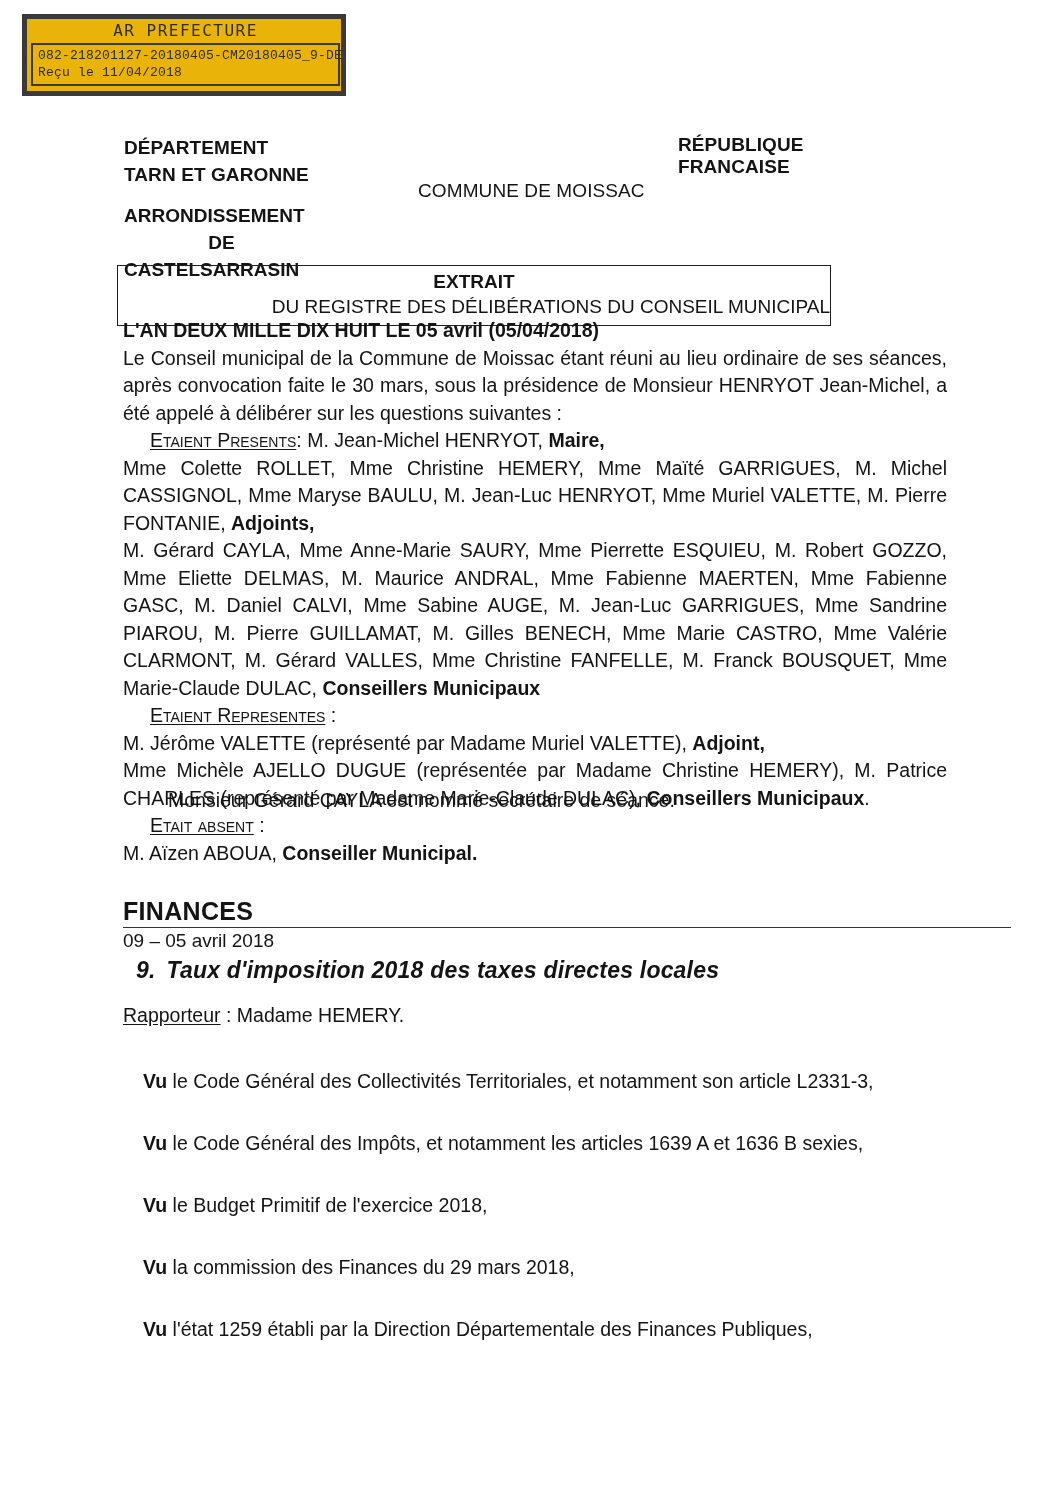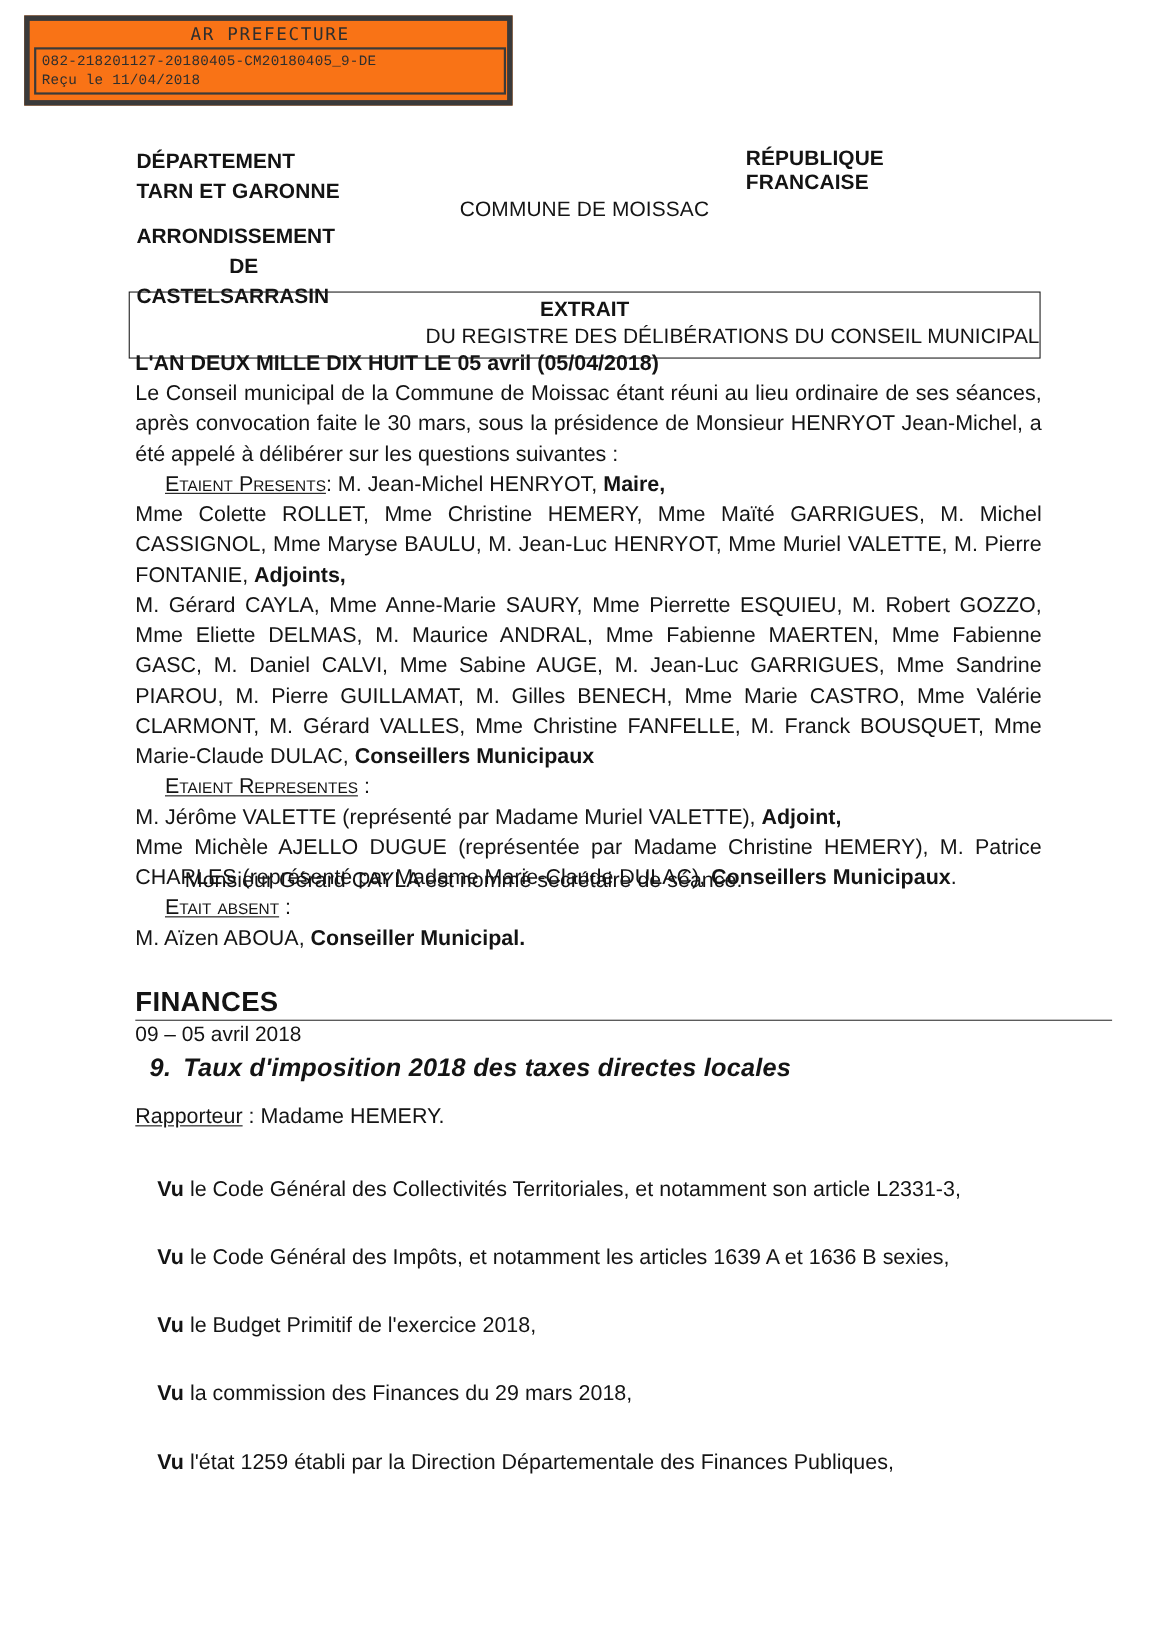--- a/index.html
+++ b/index.html
@@ -14,23 +14,23 @@
     font-family: "Liberation Sans", sans-serif;
     color: #141414;
     overflow: hidden;
   }
 
   
   .stamp {
     position: absolute;
     left: 22px;
     top: 14px;
-    width: 444px;
+    width: 324px;
     border: 5px solid #3a3a3a;
-    background: #f97316;
+    background: #eab308;
     padding: 2px 1px 5px 4px;
     box-sizing: border-box;
   }
   .stamp-title {
     text-align: center;
     font-family: "DejaVu Sans Mono", monospace;
     font-size: 16px;
     letter-spacing: 1.5px;
     color: #2e2e2e;
     line-height: 20px;
@@ -93,21 +93,21 @@
     font-size: 19px;
     font-weight: normal;
     letter-spacing: 0.1px;
   }
 
   
   .extrait-box {
     position: absolute;
     left: 117px;
     top: 265px;
-    width: 829px;
+    width: 714px;
     border: 1.5px solid #1e1e1e;
     box-sizing: border-box;
     padding: 4px 0 5px 0;
     text-align: center;
   }
   .extrait-box .e1 {
     font-size: 19px;
     font-weight: bold;
     line-height: 24px;
   }

